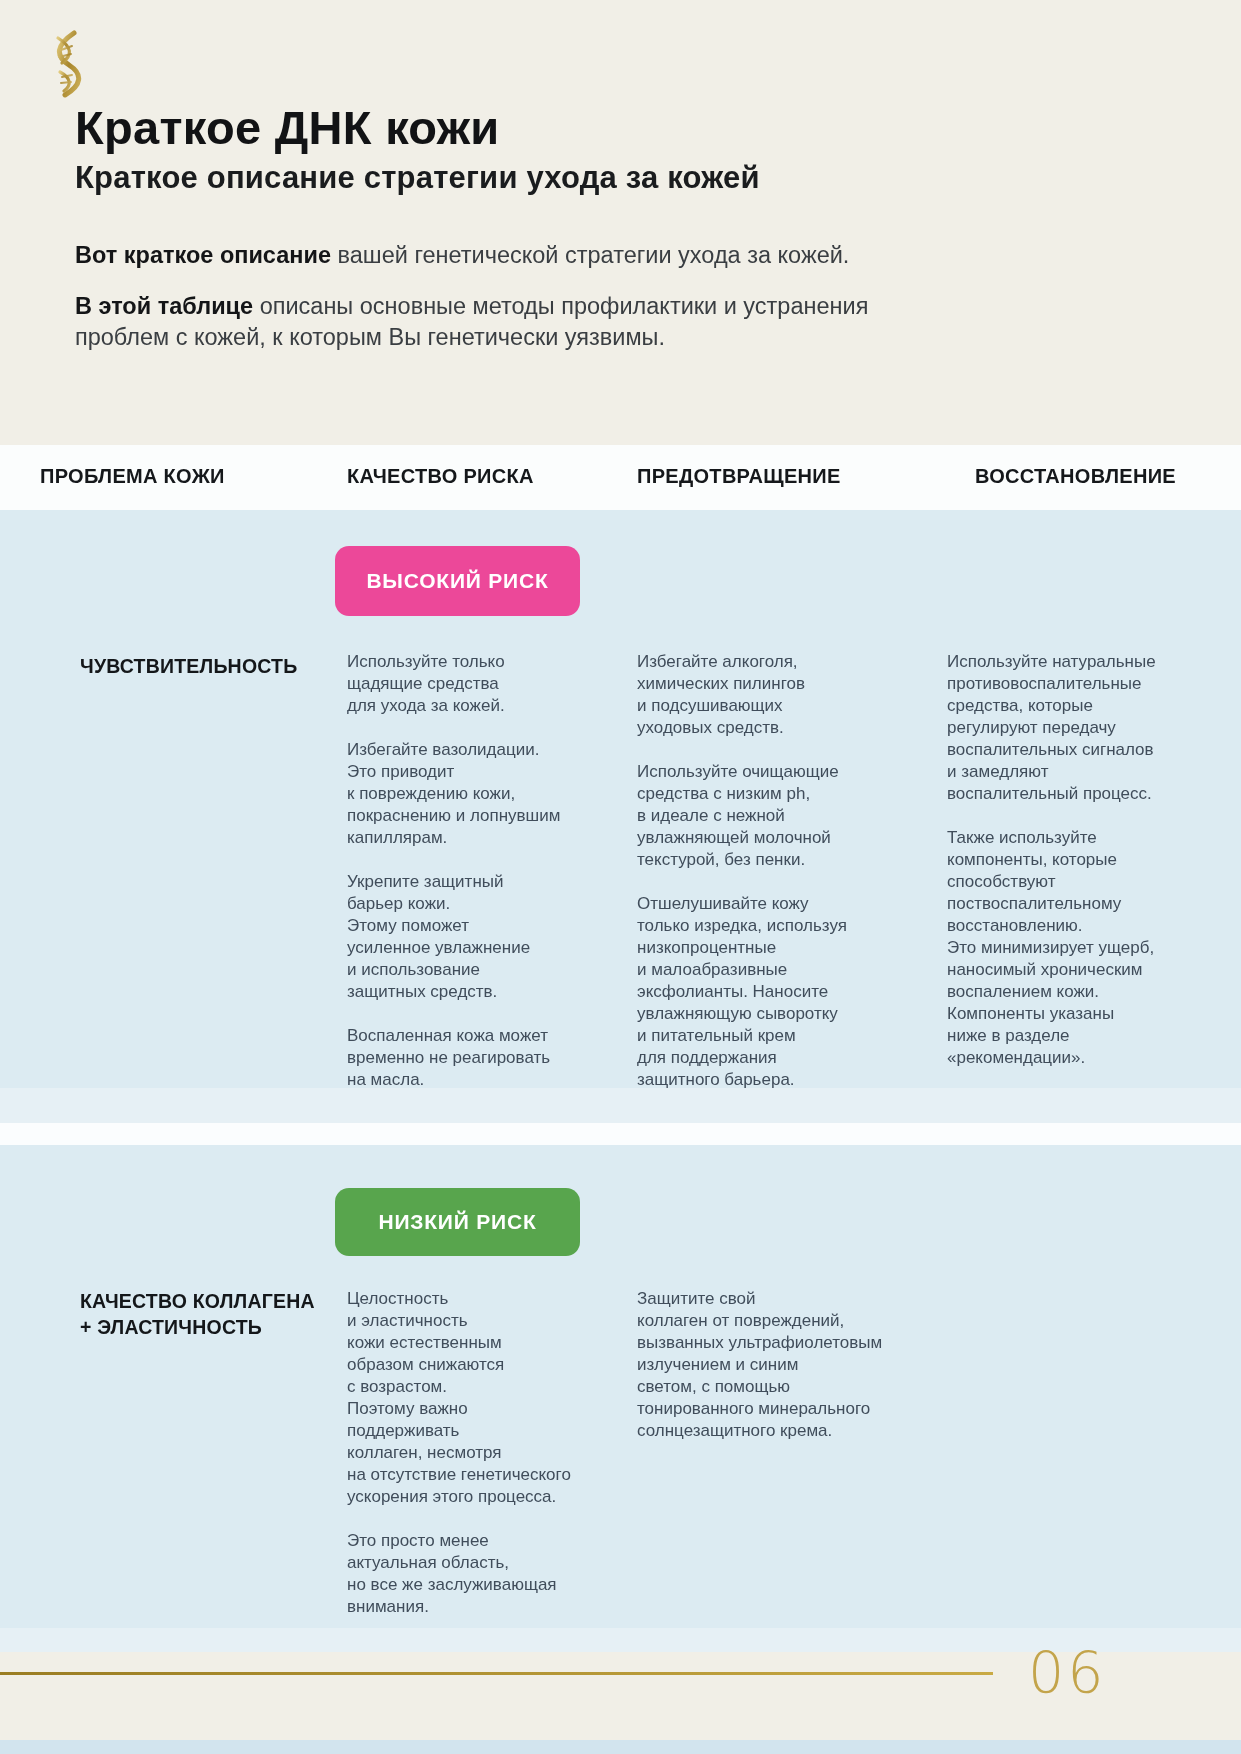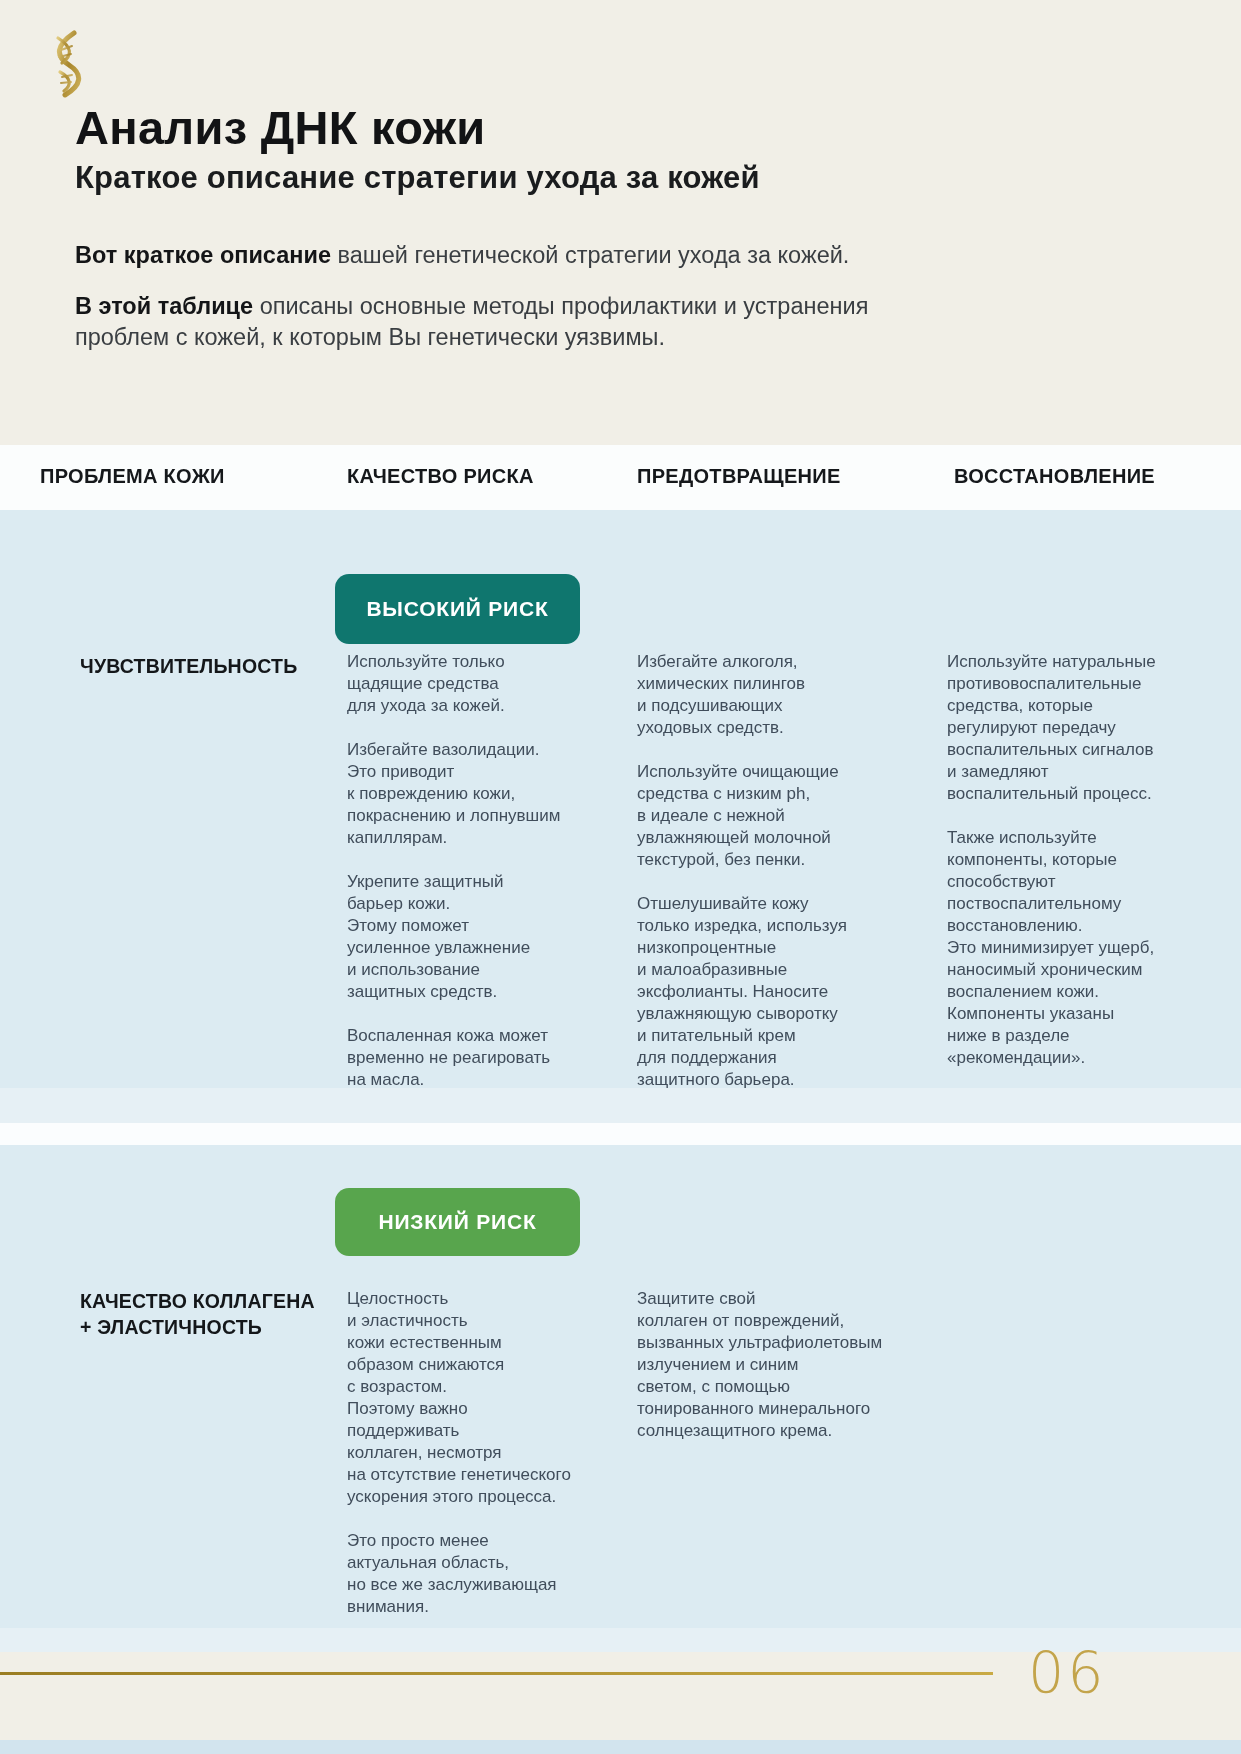--- a/index.html
+++ b/index.html
@@ -34,36 +34,36 @@
     position:absolute; left:0; top:445px; width:1241px; height:65px;
     background:#fbfdfd;
   }
   .header-cell {
     position:absolute; top:20px;
     font-size:20px; font-weight:800; color:#15181b; letter-spacing:.3px;
   }
   .hc-0 { left:40px; }
   .hc-1 { left:347px; }
   .hc-2 { left:637px; }
-  .hc-3 { left:954px; }
+  .hc-3 { left:975px; }
 
   .section-blue { position:absolute; left:0; width:1241px; background:#dcebf2; }
   .section-1 { top:510px; height:578px; }
   .strip-light-1 { position:absolute; left:0; top:1088px; width:1241px; height:35px; background:#e6f0f5; }
   .gap-white { position:absolute; left:0; top:1123px; width:1241px; height:22px; background:#fbfdfe; }
   .section-2 { top:1145px; height:483px; }
   .strip-light-2 { position:absolute; left:0; top:1628px; width:1241px; height:24px; background:#e6f0f5; }
 
   
   .badge {
     position:absolute; left:335px; width:245px; height:70px;
     border-radius:14px; display:flex; align-items:center; justify-content:center;
     color:#ffffff; font-size:21px; font-weight:700; letter-spacing:.8px;
   }
-  .badge-high { top:546px; background:#0f766e;margin-top:28px; }
+  .badge-high { top:546px; background:#ec4899; }
   .badge-low  { top:1188px; height:68px; background:#58a54d; }
 
   
   .problem {
     position:absolute; left:40px;
     font-size:19.5px; font-weight:800; color:#14171a;
     line-height:26px; letter-spacing:.2px; white-space:pre-line;margin-left:40px;
   }
   .problem-1 { top:653px; }
   .problem-2 { top:1288px; }
@@ -107,21 +107,21 @@
         <stop offset="0.5" stop-color="#a8862c"></stop>
         <stop offset="1" stop-color="#cdb059"></stop>
       </linearGradient>
     </defs>
     <path d="M30 3 C12 15 11 26 25 35 C39 44 38 55 21 65" fill="none" stroke="url(#gold)" stroke-width="5" stroke-linecap="round"></path>
     <path d="M14 8 C28 17 29 25 18 33" fill="none" stroke="url(#gold)" stroke-width="3.2" stroke-linecap="round" opacity="0.95"></path>
     <path d="M16 42 C27 48 28 55 20 61" fill="none" stroke="url(#gold)" stroke-width="3.2" stroke-linecap="round" opacity="0.95"></path>
     <path d="M17 20 L28 16 M15 27 L27 24 M18 47 L28 45 M17 53 L27 52" stroke="url(#gold)" stroke-width="2" stroke-linecap="round" opacity="0.85"></path>
   </svg>
 
-  <div class="title">Анализ ДНК кожи</div>
+  <div class="title">Краткое ДНК кожи</div>
   <div class="subtitle">Краткое описание стратегии ухода за кожей</div>
 
   <div class="para para-1"><span class="lead">Вот краткое описание</span><span> вашей генетической стратегии ухода за кожей.</span></div>
 
   <div class="para para-2"><span class="lead">В этой таблице</span><span> описаны основные методы профилактики и устранения
 проблем с кожей, к которым Вы генетически уязвимы.</span></div>
 
   <div class="header-band">
     <span class="header-cell hc-0">ПРОБЛЕМА КОЖИ</span>
     <span class="header-cell hc-1">КАЧЕСТВО РИСКА</span>

